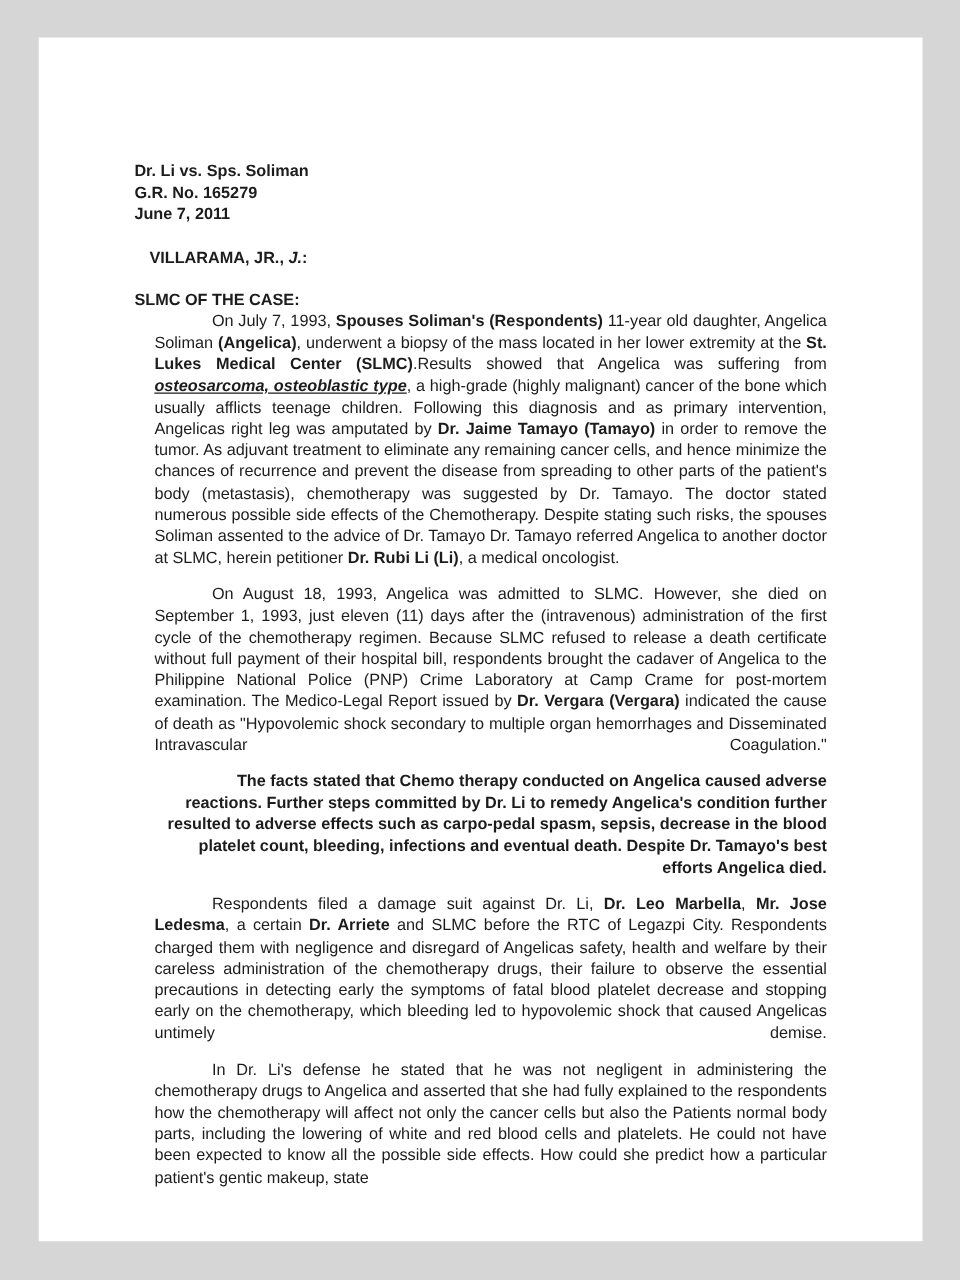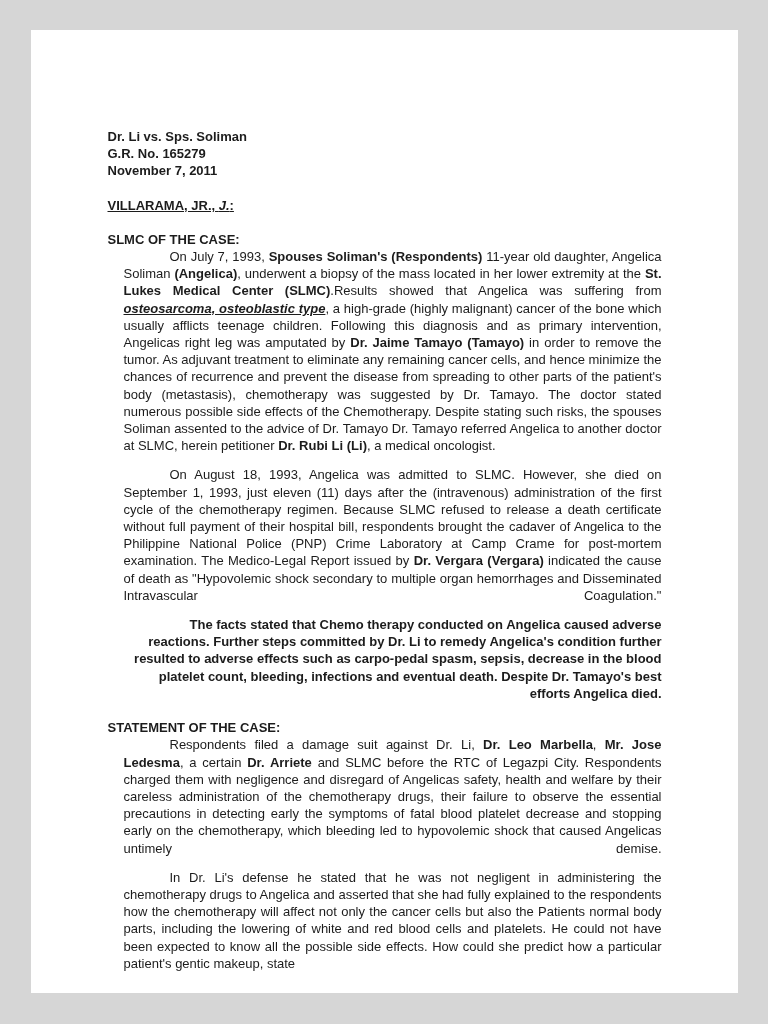--- a/index.html
+++ b/index.html
@@ -21,37 +21,36 @@
     background:var(--paper);
     color:var(--text);
     padding:98px 76px 40px 77px;
     overflow:hidden;
   }
   p{margin:0;font-size:13px;line-height:17.2px;}
   .b{font-weight:700;}
   .i{font-style:italic;}
   .u{text-decoration:underline;}
   .title-line{font-weight:700;}
-  .byline{font-weight:700;margin:17px 0;text-decoration:underline;}
+  .byline{font-weight:700;margin:17px 12px;}
   .heading{font-weight:700;margin:17px 0 0 0;}
   .para{text-align:justify;text-indent:46px;margin:0 0 12px 16px;}
   .para.left-align{text-align:right;}
   .justify-last{text-align-last:justify;}
 </style>
 </head>
 <body>
 
 <div class="paper">
   <p class="title-line">Dr. Li vs. Sps. Soliman</p>
   <p class="title-line">G.R. No. 165279</p>
-  <p class="title-line">November 7, 2011</p>
+  <p class="title-line">June 7, 2011</p>
 
   <p class="byline"><span class="b">VILLARAMA, JR., </span><span class="b i">J.</span><span class="b">:</span></p>
 
   <p class="heading">SLMC OF THE CASE:</p>
   <p class="para"><span>On July 7, 1993, </span><span class="b">Spouses Soliman's (Respondents)</span><span> 11-year old daughter, Angelica Soliman </span><span class="b">(Angelica)</span><span>, underwent a biopsy of the mass located in her lower extremity at the </span><span class="b">St. Lukes Medical Center (SLMC)</span><span>.Results showed that Angelica was suffering from </span><span class="b i u">osteosarcoma, osteoblastic type</span><span>, a high-grade (highly malignant) cancer of the bone which usually afflicts teenage children. Following this diagnosis and as primary intervention, Angelicas right leg was amputated by </span><span class="b">Dr. Jaime Tamayo (Tamayo)</span><span> in order to remove the tumor. As adjuvant treatment to eliminate any remaining cancer cells, and hence minimize the chances of recurrence and prevent the disease from spreading to other parts of the patient's body (metastasis), chemotherapy was suggested by Dr. Tamayo. The doctor stated numerous possible side effects of the Chemotherapy. Despite stating such risks, the spouses Soliman assented to the advice of Dr. Tamayo  Dr. Tamayo referred Angelica to another doctor at SLMC, herein petitioner </span><span class="b">Dr. Rubi Li (Li)</span><span>, a medical oncologist.</span></p>
   <p class="para justify-last"><span>On August 18, 1993, Angelica was admitted to SLMC. However, she died on September 1, 1993, just eleven (11) days after the (intravenous) administration of the first cycle of the chemotherapy regimen. Because SLMC refused to release a death certificate without full payment of their hospital bill, respondents brought the cadaver of Angelica to the Philippine National Police (PNP) Crime Laboratory at Camp Crame for post-mortem examination. The Medico-Legal Report issued by </span><span class="b">Dr. Vergara (Vergara)</span><span> indicated the cause of death as "Hypovolemic shock secondary to multiple organ hemorrhages and Disseminated Intravascular Coagulation."</span></p>
   <p class="para left-align"><span class="b">The facts stated that Chemo therapy conducted on Angelica caused adverse reactions. Further steps committed by Dr. Li to remedy Angelica's condition further resulted to adverse effects such as carpo-pedal spasm, sepsis, decrease in the blood platelet count, bleeding, infections and eventual death. Despite Dr. Tamayo's best efforts Angelica died.</span></p>
 
-  <p class="heading">STATEMENT OF THE CASE:</p>
   <p class="para justify-last"><span>Respondents filed a damage suit against Dr. Li, </span><span class="b">Dr. Leo Marbella</span><span>, </span><span class="b">Mr. Jose Ledesma</span><span>, a certain </span><span class="b">Dr. Arriete</span><span> and SLMC before the RTC of Legazpi City. Respondents charged them with negligence and disregard of Angelicas safety, health and welfare by their careless administration of the chemotherapy drugs, their failure to observe the essential precautions in detecting early the symptoms of fatal blood platelet decrease and stopping early on the chemotherapy, which bleeding led to hypovolemic shock that caused Angelicas untimely demise.</span></p>
   <p class="para"><span>In Dr. Li's defense he stated that he was not negligent in administering the chemotherapy drugs to Angelica and asserted that she had fully explained to the respondents how the chemotherapy will affect not only the cancer cells but also the Patients normal body parts, including the lowering of white and red blood cells and platelets. He could not have been expected to know all the possible side effects. How could she predict how a particular patient's gentic makeup, state</span></p>
 </div>
 
 </body></html>

